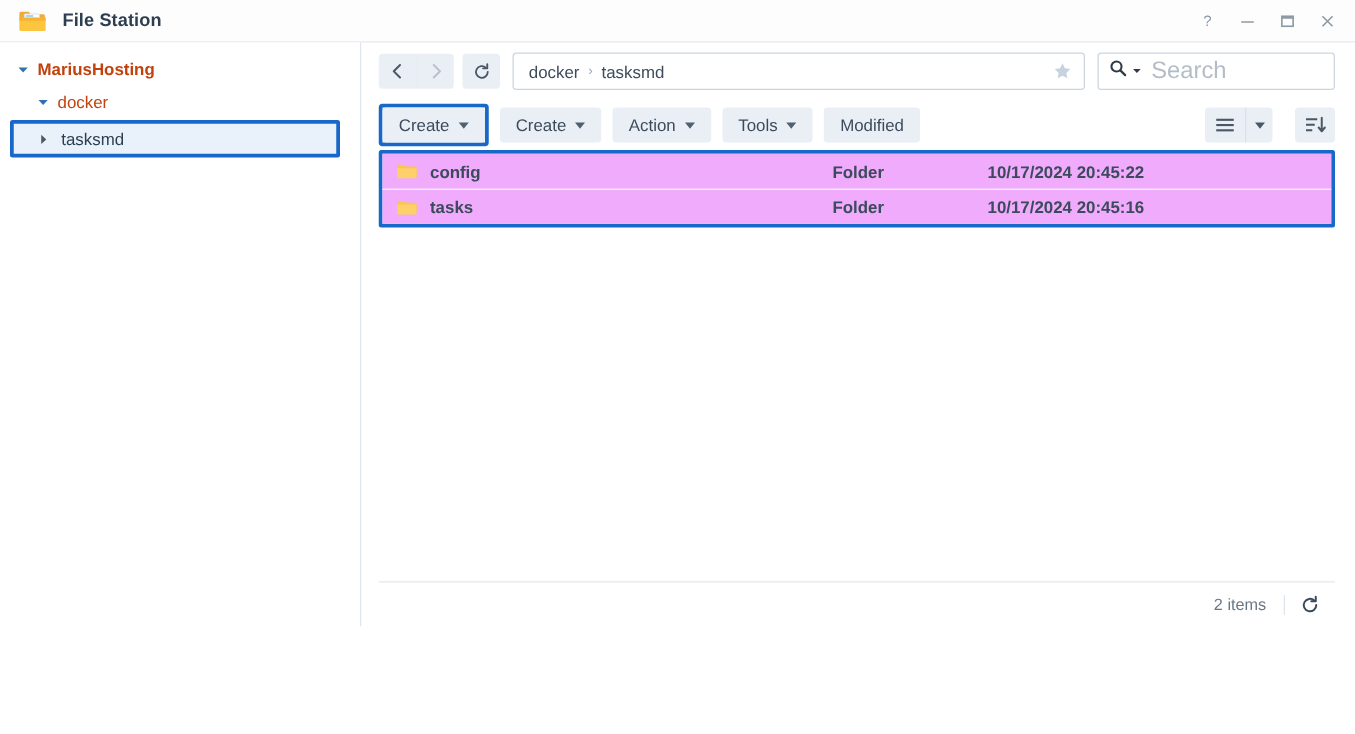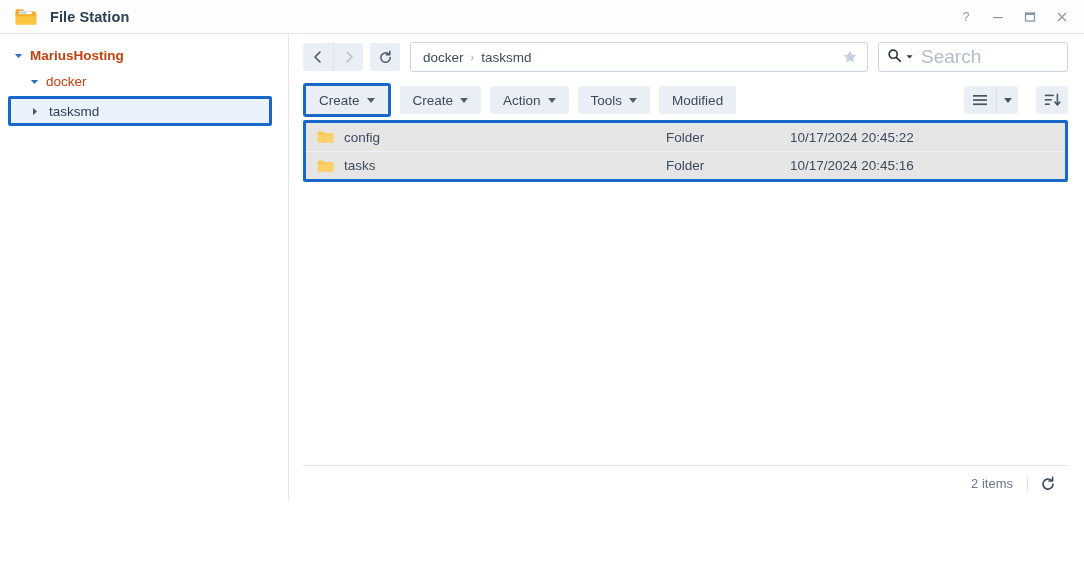--- a/index.html
+++ b/index.html
@@ -317,22 +317,23 @@
     border-radius: 2px;
     background: #ffffff;
     flex: 0 0 auto;
   }
   .row {
     height: 28px;
     display: flex;
     align-items: center;
     font-size: 13.5px;
     color: #3c4b5c;
-    background: #e5e5e5;
-    cursor: default;
+    background: #f0abfc;
+    cursor: default;
+    font-weight: bold;
   }
   .row + .row { border-top: 1px solid #eef2f6; }
   .row .col::before { display: none; }
   .row .c-name { display: flex; align-items: center; gap: 10px; padding-left: 11px; }
   .folder-ico { width: 17px; height: 14px; flex: 0 0 17px; position: relative; }
   .scroller { flex: 1 1 auto; }
 
   
   .statusbar {
     height: 36px;

